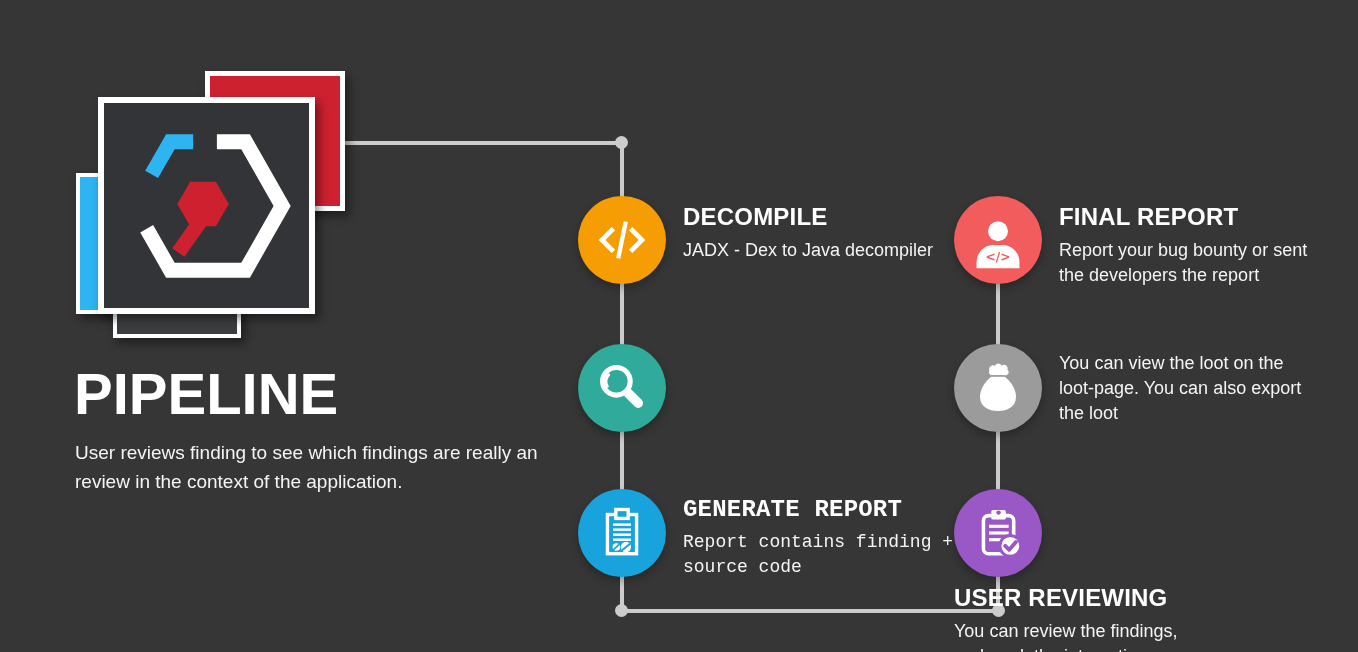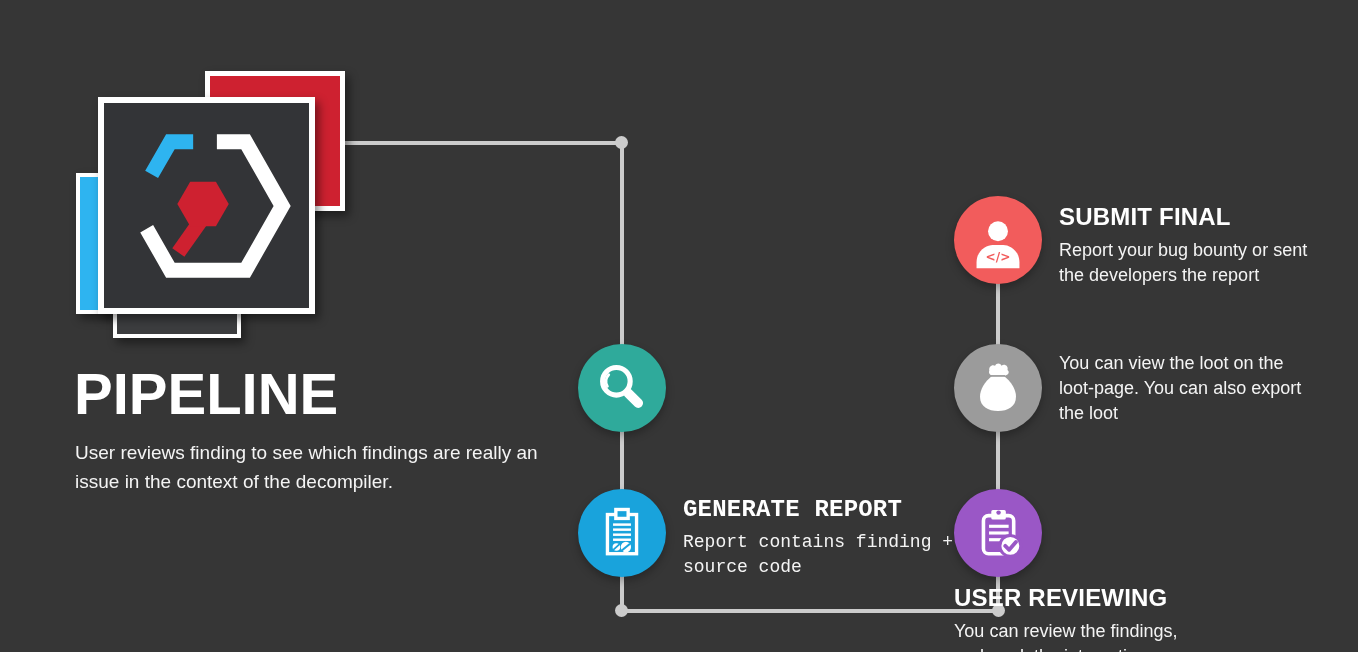--- a/index.html
+++ b/index.html
@@ -61,22 +61,35 @@
     <svg viewBox="0 0 180 180" width="178" height="178">
       <path d="M 100 25 L 129 25 L 166 90 L 129 155 L 53 155 L 29 113" fill="none" stroke="#FFFFFF" stroke-width="15" stroke-miterlimit="10"></path>
       <path d="M 76 25 L 53 25 L 34 58" fill="none" stroke-width="15" stroke-miterlimit="10" style="stroke: rgb(46, 180, 240);"></path>
       <line x1="85" y1="103" x2="61" y2="137" stroke-width="15" style="stroke: rgb(206, 33, 48);"></line>
       <polygon points="112,88 99,65.5 73,65.5 60,88 73,110.5 99,110.5" style="fill: rgb(206, 33, 48);"></polygon>
     </svg>
   </div>
 
   <h1 class="page-title" style="margin:0">PIPELINE</h1>
   <p class="page-subtitle" style="margin:0">User reviews finding to see which findings are really an
-issue in the context of the decompiler.</p>
+review in the context of the application.</p>
 
+  <div class="step step-1">
+    <div class="circle" style="background-color: rgb(247, 157, 4);">
+      <svg viewBox="0 0 50 50" width="54" height="54">
+        <polyline points="17,14.5 6.5,25 17,35.5" fill="none" stroke="#fff" stroke-width="4.4"></polyline>
+        <polyline points="33,14.5 43.5,25 33,35.5" fill="none" stroke="#fff" stroke-width="4.4"></polyline>
+        <line x1="28.5" y1="8" x2="21.5" y2="42" stroke="#fff" stroke-width="4"></line>
+      </svg>
+    </div>
+    <div class="step-text">
+      <div class="step-title">DECOMPILE</div>
+      <div class="step-desc">JADX - Dex to Java decompiler</div>
+    </div>
+  </div>
 
   <div class="step step-2">
     <div class="circle" style="background-color: rgb(47, 170, 155);">
       <svg viewBox="0 0 50 50" width="56" height="56">
         <circle cx="20" cy="19" r="12.3" fill="none" stroke="#fff" stroke-width="4.6"></circle>
         <path d="M 12 23.5 A 8.6 8.6 0 0 1 13.2 13.2" fill="none" stroke="#fff" stroke-width="2.4" stroke-linecap="round"></path>
         <line x1="30.5" y1="29.5" x2="39.5" y2="38.5" stroke="#fff" stroke-width="8.6" stroke-linecap="round"></line>
       </svg>
     </div>
   </div>
@@ -105,21 +118,21 @@
 
   <div class="step step-4">
     <div class="circle" style="background-color: rgb(242, 92, 92);">
       <svg viewBox="0 0 50 50" width="58" height="58" style="margin-top:8px">
         <circle cx="25" cy="14" r="8.6" fill="#fff"></circle>
         <path d="M 6.5 46 L 6.5 41 C 6.5 30.5 15 25.8 20.5 25.8 L 29.5 25.8 C 35 25.8 43.5 30.5 43.5 41 L 43.5 46 Z" fill="#fff"></path>
         <text x="25" y="40" text-anchor="middle" font-size="10.5" font-weight="bold" font-family="DejaVu Sans, sans-serif" style="fill: rgb(242, 92, 92);">&lt;/&gt;</text>
       </svg>
     </div>
     <div class="step-text">
-      <div class="step-title">SUBMIT FINAL</div>
+      <div class="step-title">FINAL REPORT</div>
       <div class="step-desc">Report your bug bounty or sent
 the developers the report</div>
     </div>
   </div>
 
   <div class="step step-5">
     <div class="circle" style="background-color: rgb(155, 155, 155);">
       <svg viewBox="0 0 50 50" width="58" height="58">
         <path d="M 17.5 10 C 16.8 6.5 20 4.2 22.5 5.8 C 23.5 3.2 27 3.2 28 5.8 C 30.5 3.8 34.2 6 33.2 9.5 C 35.2 11 34.2 13.6 31.5 14.2 L 19.5 14.2 C 17.3 13.6 16.8 11.5 17.5 10 Z" fill="#fff"></path>
         <path d="M 20.5 14 L 29.5 14 C 37 20 40.5 26.5 40.5 32.5 C 40.5 41 33.5 44.8 25 44.8 C 16.5 44.8 9.5 41 9.5 32.5 C 9.5 26.5 13 20 20.5 14 Z" fill="#fff"></path>

